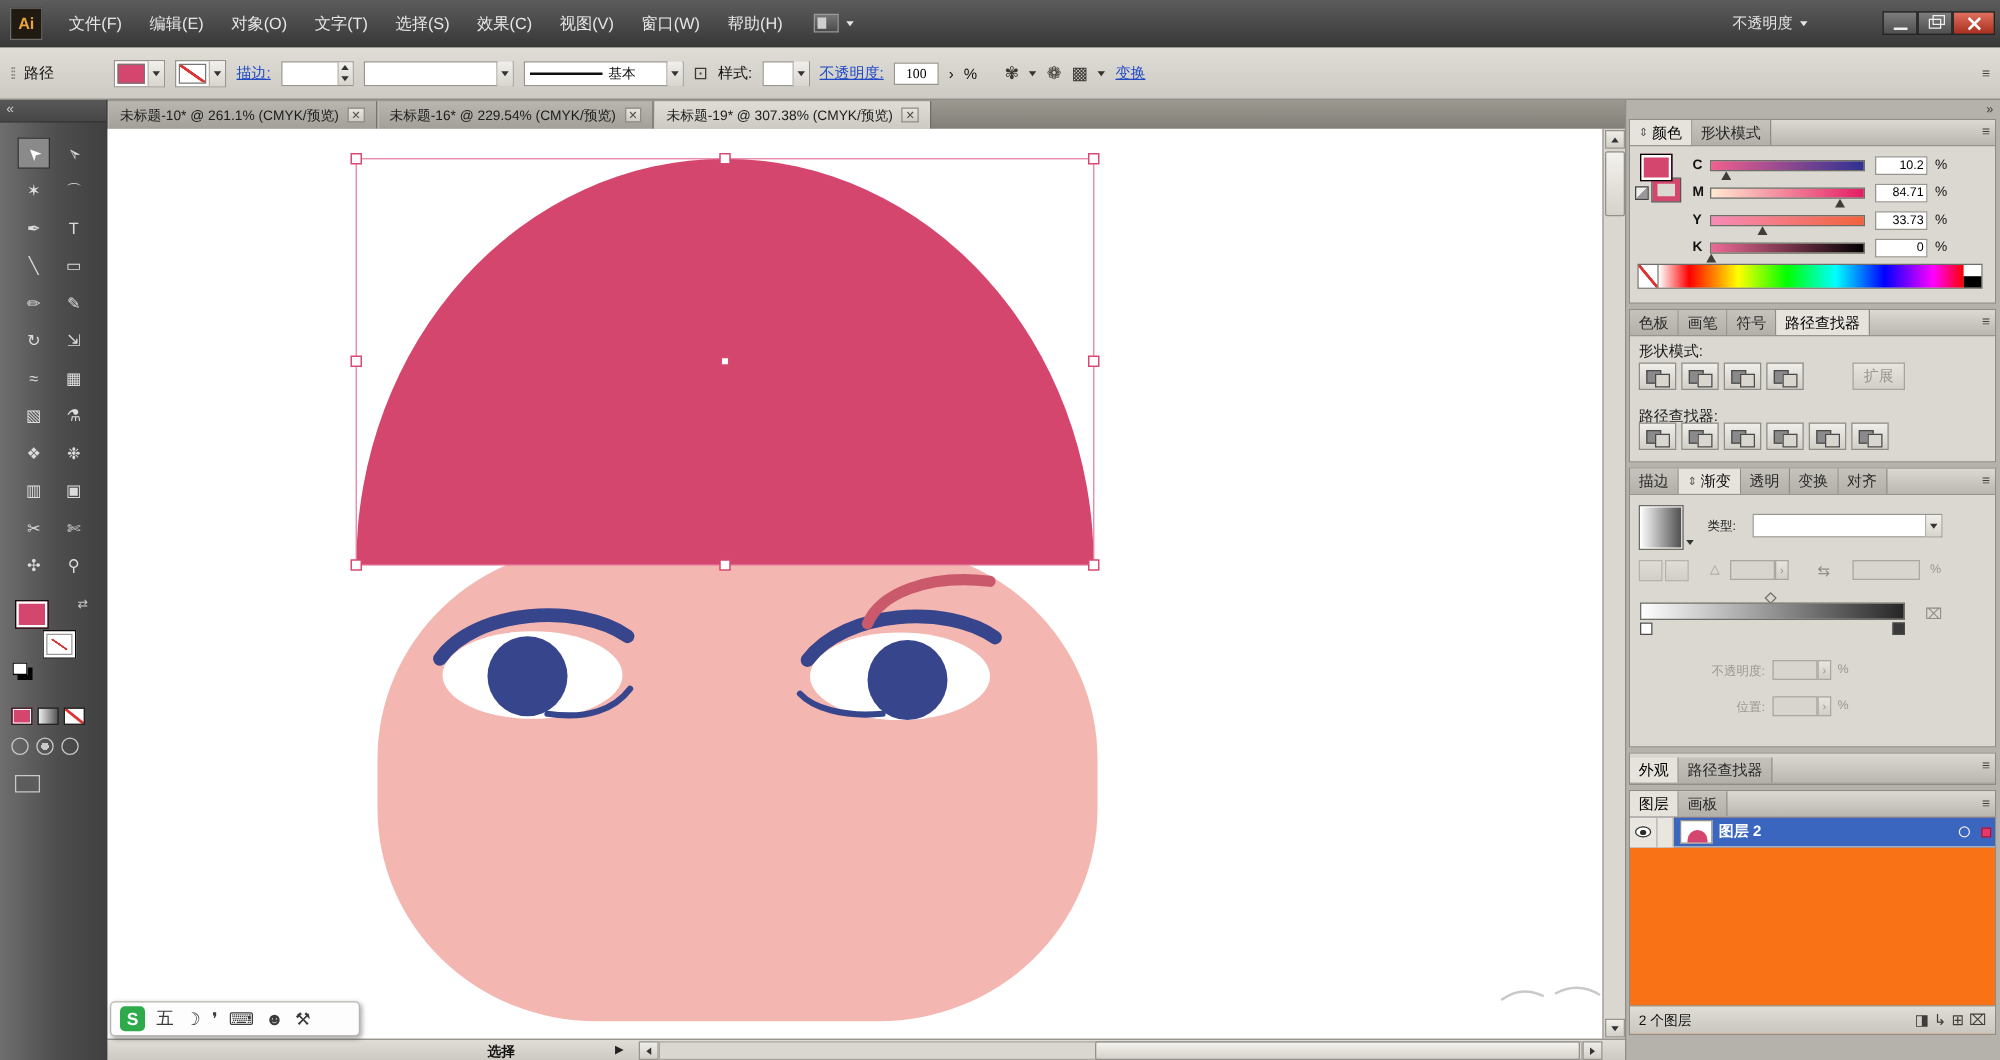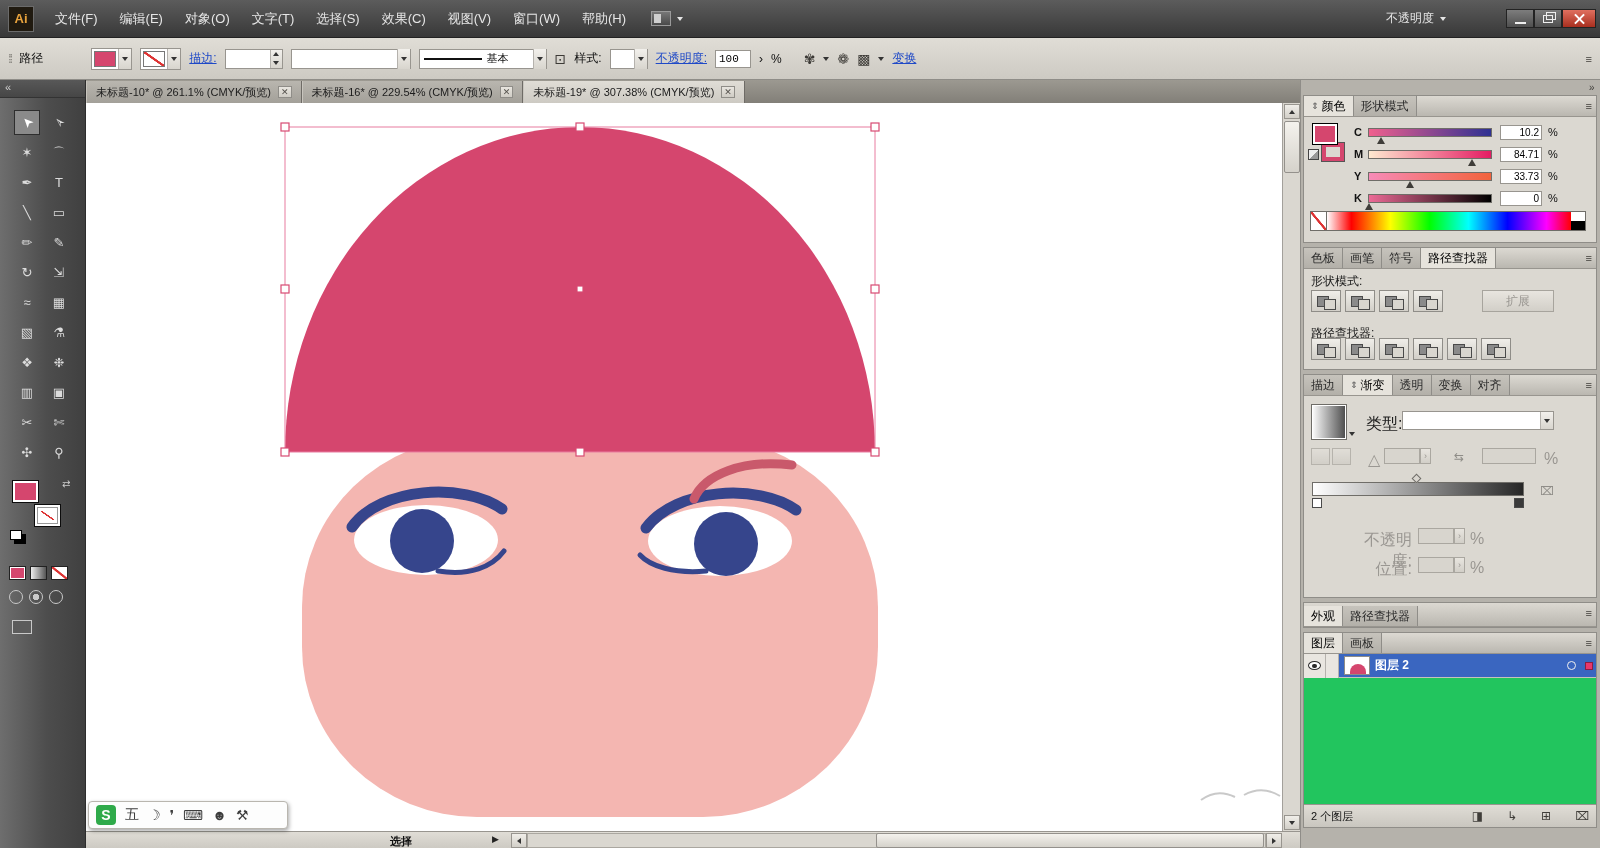--- a/index.html
+++ b/index.html
@@ -30,21 +30,21 @@
   .controlbar{position:absolute;top:38px;left:0;right:0;height:42px;background:linear-gradient(#e0ddd6,#cdcac3);border-bottom:1px solid #8f8d88;display:flex;align-items:center;padding:0 8px;gap:8px}
   .grip{color:#8a8781;font-size:13px;letter-spacing:-2px}
   .link{color:#1f49c7;text-decoration:underline}
   .swgroup{display:flex;align-items:center;border:1px solid #98958f;background:#fff;height:22px}
   .fillsw{width:22px;height:16px;background:#d5466e;margin:2px;border:1px solid #777}
   .nonesw{width:22px;height:16px;margin:2px;border:1px solid #777;background:linear-gradient(to top right,#fff 44%,#d33 46%,#d33 54%,#fff 56%)}
   .ddbtn{width:13px;height:20px;display:flex;align-items:center;justify-content:center;border-left:1px solid #b5b2ad;background:linear-gradient(#f2f0ec,#d8d5ce)}
   .combo{height:20px;border:1px solid #98958f;background:#fff;display:flex;align-items:center;justify-content:flex-end}
   .combo .fill{flex:1;padding:0 4px;font-size:11px;display:flex;align-items:center;gap:5px}
   .spincol{width:12px;height:18px;display:flex;flex-direction:column;align-items:center;justify-content:space-around;border-left:1px solid #b5b2ad;background:linear-gradient(#f2f0ec,#d8d5ce)}
-  .valbox{width:36px;height:18px;border:1px solid #98958f;font-size:11px;text-align:left;padding:0 3px;background:#fff;font-family:Liberation Mono, monospace}
+  .valbox{width:36px;height:18px;border:1px solid #98958f;font-size:11px;text-align:center;padding:0 3px;background:#fff;font-family:Liberation Serif, serif}
   .strokeline{width:58px;height:2px;background:#111}
   .cbicon{color:#3c3a36;font-size:14px}
   
   .tabbar{position:absolute;top:80px;left:86px;right:0;height:23px;background:linear-gradient(#9c9991,#827f78);display:flex;align-items:flex-end}
   .dtab{display:flex;align-items:center;gap:7px;height:22px;padding:0 9px;background:linear-gradient(#b9b6af,#a3a099);border-right:1px solid #6e6b66;border-left:1px solid #c8c5be;font-size:11px;color:#1c1c1c;white-space:nowrap}
   .dtab.active{background:linear-gradient(#e0ddd6,#cdcac3)}
   .dtab .x{font-size:9px;color:#55524d;border:1px solid #8f8d88;background:linear-gradient(#e8e5df,#cfccc5);padding:0 2px;line-height:10px}
   
   .toolbar{position:absolute;top:80px;left:0;width:86px;bottom:0;background:linear-gradient(to right,#6e6e6e,#4d4d4d 55%,#404040);border-right:1px solid #2d2d2d}
   .tb-head{height:18px;color:#cfcfcf;font-size:11px;padding:1px 5px;background:linear-gradient(#585858,#464646);border-bottom:1px solid #333}
@@ -109,53 +109,53 @@
   .spnone{width:16px;border-right:1px solid #6f6d68;background:linear-gradient(to top right,#fff 44%,#d33 46%,#d33 54%,#fff 56%)}
   .spbar{flex:1;background:linear-gradient(to right,#fff,#f00 10%,#ff0 26%,#0f0 42%,#0ff 58%,#00f 74%,#f0f 90%,#f00)}
   .spbw{width:14px;display:flex;flex-direction:column}
   .spbw span{flex:1}
   .spbw .w{background:#fff}.spbw .b{background:#000}
   
   .plabel{position:absolute;left:7px;font-size:12px;color:#1c1c1c}
   .pfbtn{position:absolute;width:30px;height:22px;border:1px solid #8f8d88;background:linear-gradient(#f0eee9,#d2cfc8)}
   .pfbtn::before{content:"";position:absolute;left:5px;top:5px;width:10px;height:9px;border:1px solid #4a4a4a;background:#8a8a8a}
   .pfbtn::after{content:"";position:absolute;left:12px;top:8px;width:10px;height:9px;border:1px solid #4a4a4a;background:#d9d6cf}
-  .expandbtn{position:absolute;height:22px;padding:0 23px;color:#9a9792;border:1px solid #a7a49d;background:linear-gradient(#e8e5df,#d2cfc8);font-size:12px;display:flex;align-items:center}
+  .expandbtn{position:absolute;height:22px;padding:0 8px;color:#9a9792;border:1px solid #a7a49d;background:linear-gradient(#e8e5df,#d2cfc8);font-size:12px;display:flex;align-items:center}
   
   .gthumb{position:absolute;left:7px;top:8px;width:36px;height:36px;border:1px solid #6f6d68;background:linear-gradient(to right,#fff,#4a4a4a);box-shadow:inset 0 0 0 1px #fff}
   .gthumbdd{position:absolute;left:45px;top:36px}
-  .glabel{position:absolute;font-size:16px;color:#1c1c1c}
+  .glabel{position:absolute;font-size:10px;color:#1c1c1c}
   .gcombo{position:absolute;height:19px;border:1px solid #98958f;background:#fff;display:flex;align-items:center;justify-content:flex-end}
   .gmini{position:absolute;width:19px;height:17px;border:1px solid #a7a49d;background:linear-gradient(#e3e0da,#cfccc5);opacity:.7}
   .gr-ic{position:absolute;font-size:12px;color:#8f8d88}
   .gradbar{position:absolute;left:8px;top:86px;width:212px;height:14px;border:1px solid #6f6d68;background:linear-gradient(to right,#fff,#262626)}
   .gstop{position:absolute;top:15px;width:10px;height:10px;border:1px solid #4a4a4a}
   .gs-w{left:-1px;background:#fff}
   .gs-b{left:201px;background:#3a3a3a}
   .gmid{position:absolute;top:-8px;left:100px;width:7px;height:7px;background:#d9d6cf;border:1px solid #6f6d68;transform:rotate(45deg)}
   .gdis{color:#9a9792}
   .gbox{position:absolute;width:36px;height:16px;border:1px solid #aaa7a0;background:#d8d5ce}
   .gspin{position:absolute;width:11px;height:16px;border:1px solid #aaa7a0;background:linear-gradient(#e8e5df,#d2cfc8);display:flex;align-items:center;justify-content:center;font-size:9px;color:#9a9792}
   
-  .lbody{background:#22c55e}
+  .lbody{background:#f97316}
   .lrow{position:absolute;left:0;right:0;height:24px;display:flex;align-items:center;background:#fff;border-bottom:1px solid #c6c3bc}
   .lrow.sel{background:#3a66c0;color:#fff}
   .lcell{height:24px;border-right:1px solid #b5b2ad;background:#e9e6e0;display:flex;align-items:center;justify-content:center}
   .c-eye{width:22px}.c-lock{width:13px}
   .eyeic{width:13px;height:9px;border:1px solid #2a2a2a;border-radius:50%;position:relative;background:#fff}
   .eyeic::after{content:"";position:absolute;left:3px;top:1.5px;width:4.5px;height:4.5px;border-radius:50%;background:#2a2a2a}
   .lthumb{width:26px;height:19px;background:#fff;border:1px solid #8f8d88;margin:0 5px;position:relative;overflow:hidden;flex:0 0 auto}
   .dome{position:absolute;left:5px;top:7px;width:16px;height:11px;border-radius:16px 16px 0 0;background:#d5466e}
   .facem{position:absolute;left:6px;top:4px;width:14px;height:14px;border-radius:50%;background:#f4b6b1}
   .facem::after{content:"";position:absolute;left:2px;top:3px;width:10px;height:6px;border-radius:10px 10px 0 0;background:#d5466e}
   .lname{flex:1;font-size:12px;font-weight:bold}
   .ltarget{width:9px;height:9px;border:1px solid #f0f0f0;border-radius:50%;margin-right:9px;flex:0 0 auto}
   .ltarget.dark{border-color:#555}
   .lseldot{width:8px;height:8px;background:#e8376b;border:1px solid #8d1d40;margin-right:3px;flex:0 0 auto}
-  .lfoot{position:absolute;left:0;right:0;bottom:0;height:23px;background:linear-gradient(#e0ddd6,#c9c6bf);border-top:1px solid #98958f;display:flex;align-items:center;padding:0 7px;gap:24px;font-size:11px}
+  .lfoot{position:absolute;left:0;right:0;bottom:0;height:23px;background:linear-gradient(#e0ddd6,#c9c6bf);border-top:1px solid #98958f;display:flex;align-items:center;padding:0 7px;gap:4px;font-size:11px}
   .lficon{color:#3f3d39;font-size:12px}
   .lfspacer{flex:1}
 </style>
 </head>
 <body>
 
 <div class="titlebar">
   <div class="ailogo">Ai</div>
   <div class="menu">文件(F)</div>
   <div class="menu">编辑(E)</div>

